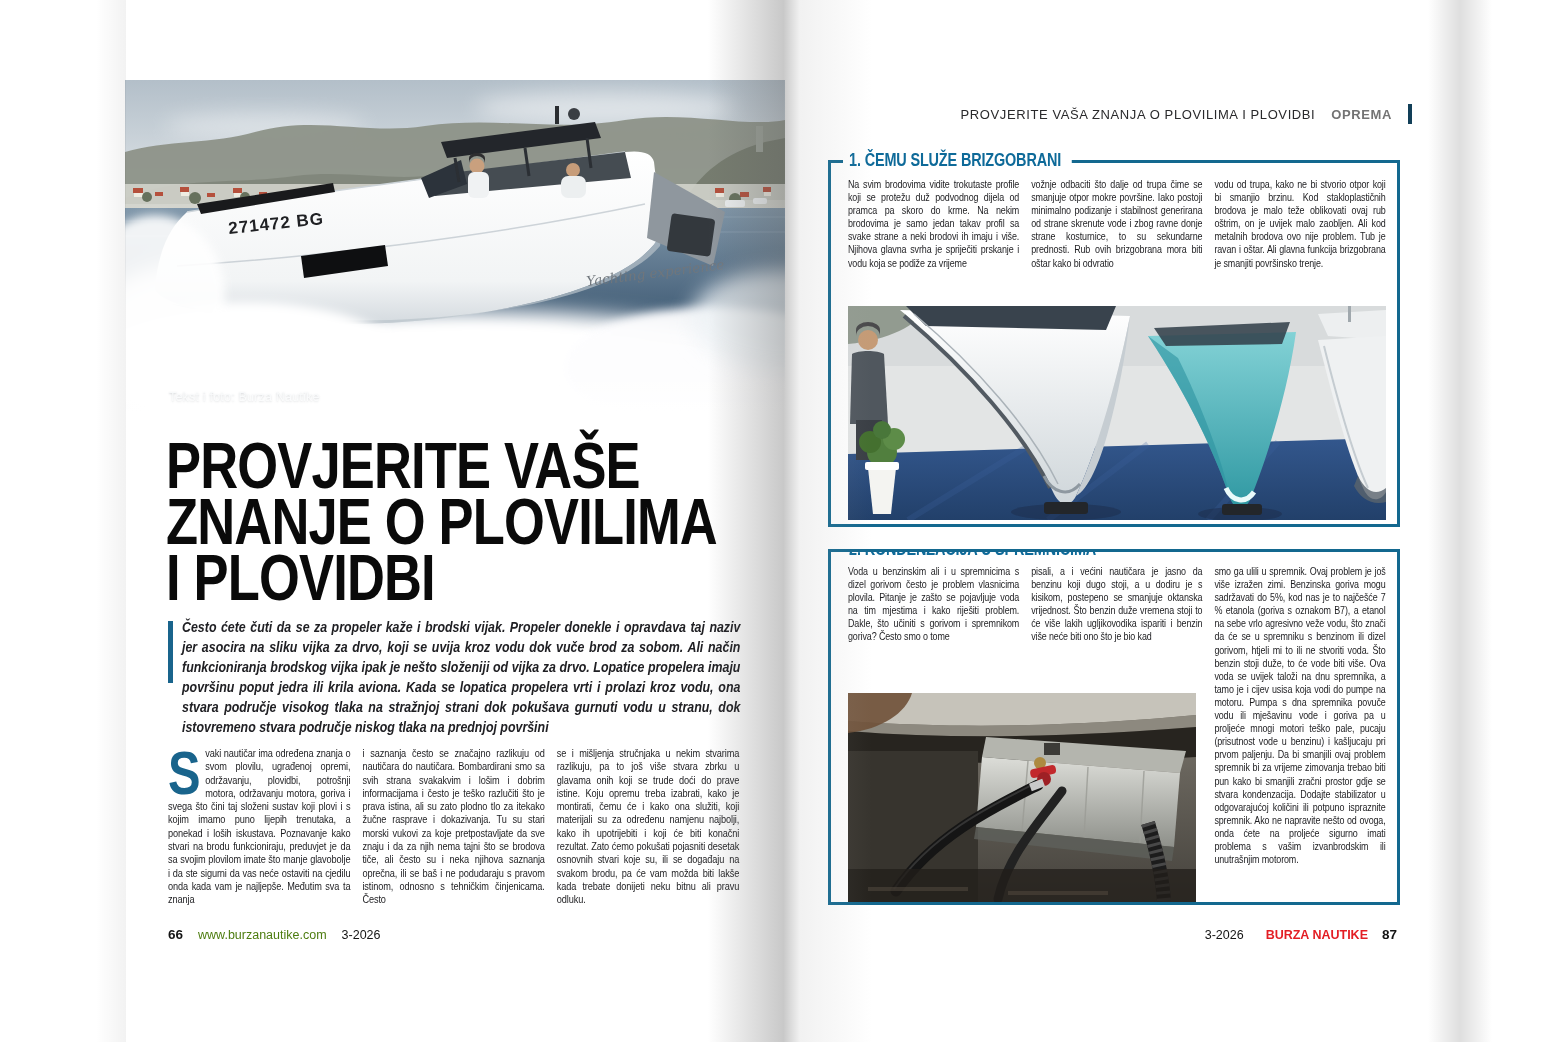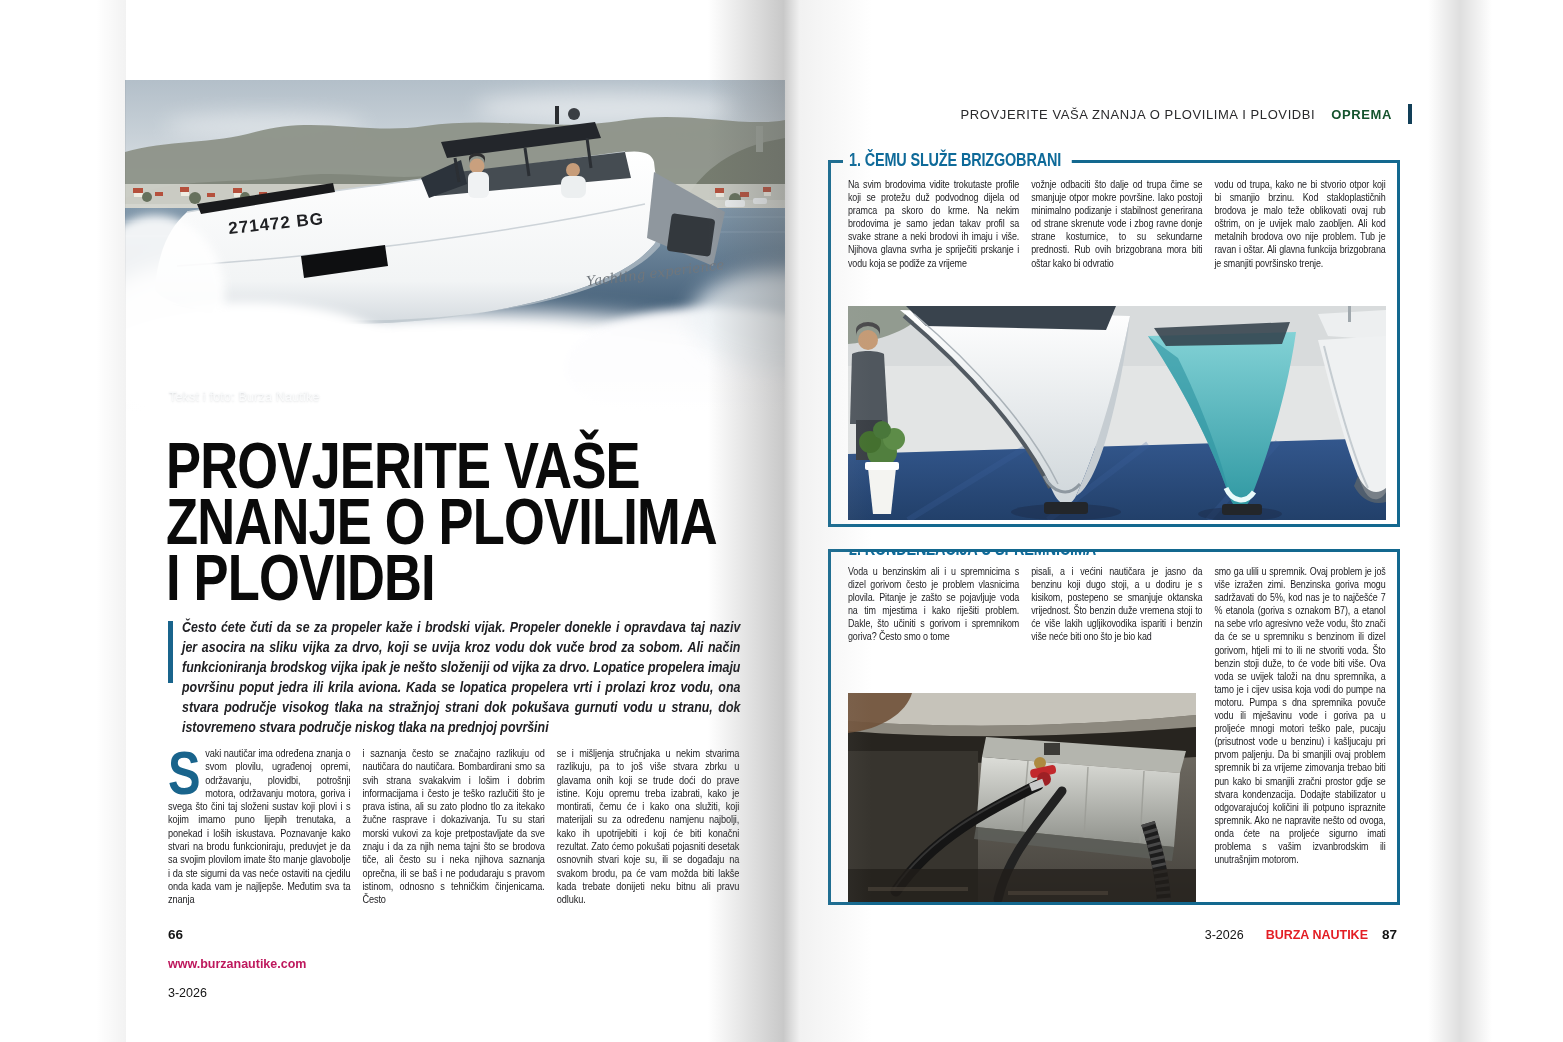--- a/index.html
+++ b/index.html
@@ -28,28 +28,28 @@
   .lp-cols { position:absolute; left:168px; top:747px; width:714px;
              transform:scaleX(.8); transform-origin:0 0;
              display:flex; gap:15px; }
   .lp-cols p { flex:1; }
   .bodytext { font-size:11.5px; line-height:13.3px; letter-spacing:-.15px;
               text-align:justify; color:#1d1d20; hyphens:auto; }
   .dropcap { float:left; color:#19648c; font-weight:bold; font-size:61px; line-height:49px;
              margin:2px 6px 0 0; }
 
   .lp-footer { position:absolute; left:168px; top:927px; display:flex; gap:15px; align-items:baseline;
-               font-size:12.5px; color:#141414;flex-direction:column; }
+               font-size:12.5px; color:#141414; }
   .pg-num { font-weight:bold; font-size:13.5px; }
-  .site { color:#be185d; font-weight:bold; }
+  .site { color:#4d7c0f; font-weight:normal; }
 
   
   .rp-header { position:absolute; top:104px; right:151px; display:flex; align-items:center; gap:16px;
                font-size:13px; letter-spacing:.6px; color:#2a2a2c; }
-  .rp-header .tag { color:#14532d; font-weight:bold; }
+  .rp-header .tag { color:#737373; font-weight:bold; }
   .header-bar { width:4px; height:20px; background:#123f58; }
 
   .qbox { position:absolute; left:828px; width:572px; border:3px solid #13688f; background:#fff; }
   .qbox1 { top:160px; height:367px; }
   .qbox2 { top:549px; height:356px; overflow:hidden; }
   .qbox-title { position:absolute; top:-14px; left:12px; background:#ffffff; padding:0 14px 0 8px;
                 white-space:nowrap; color:#0e6a99; font-weight:bold; font-size:19px;
                 letter-spacing:-.2px; transform:scaleX(.76); transform-origin:0 50%; }
   .box-text { margin:15px 0 0 17px; width:672px; transform:scaleX(.8); transform-origin:0 0;
               display:flex; gap:15px; }

